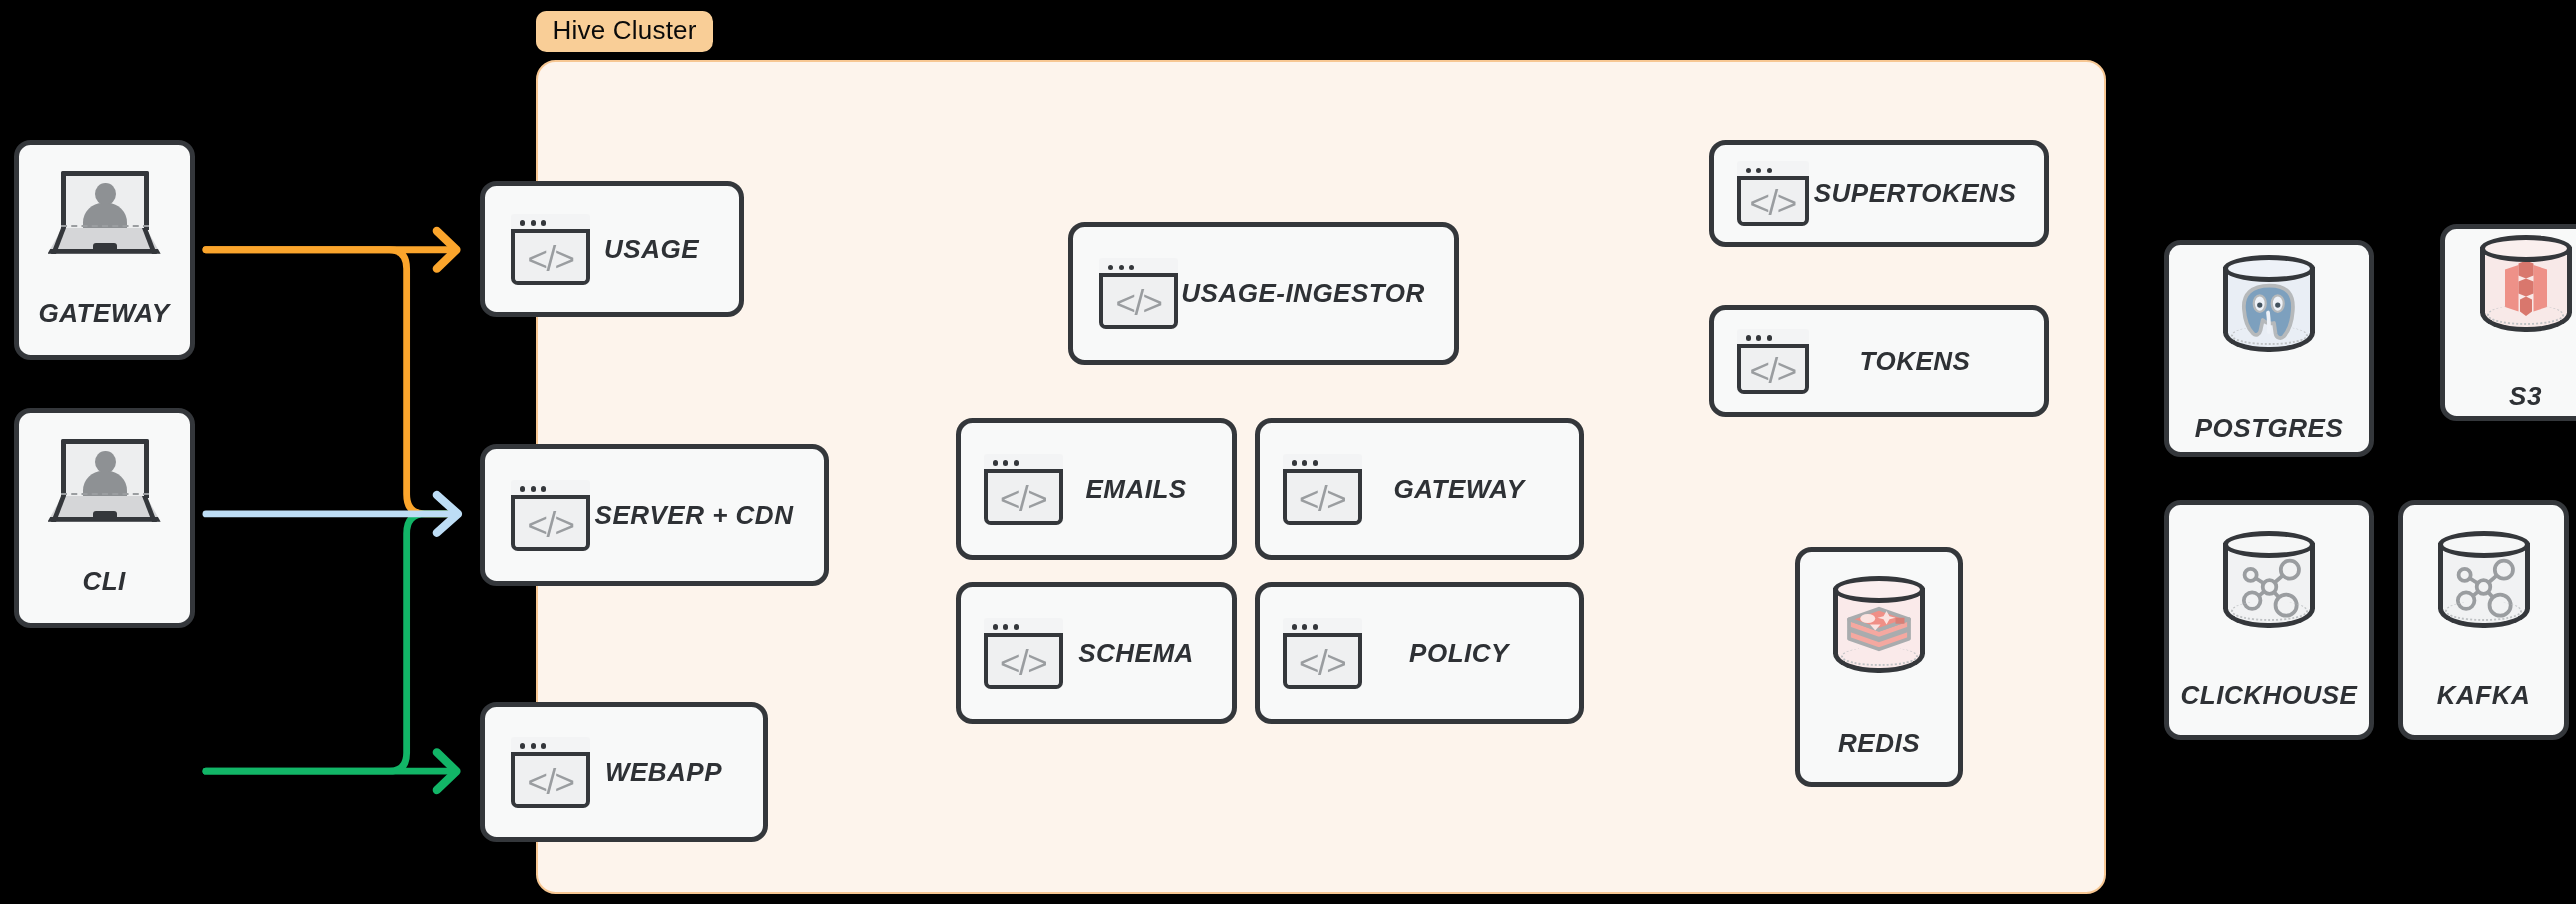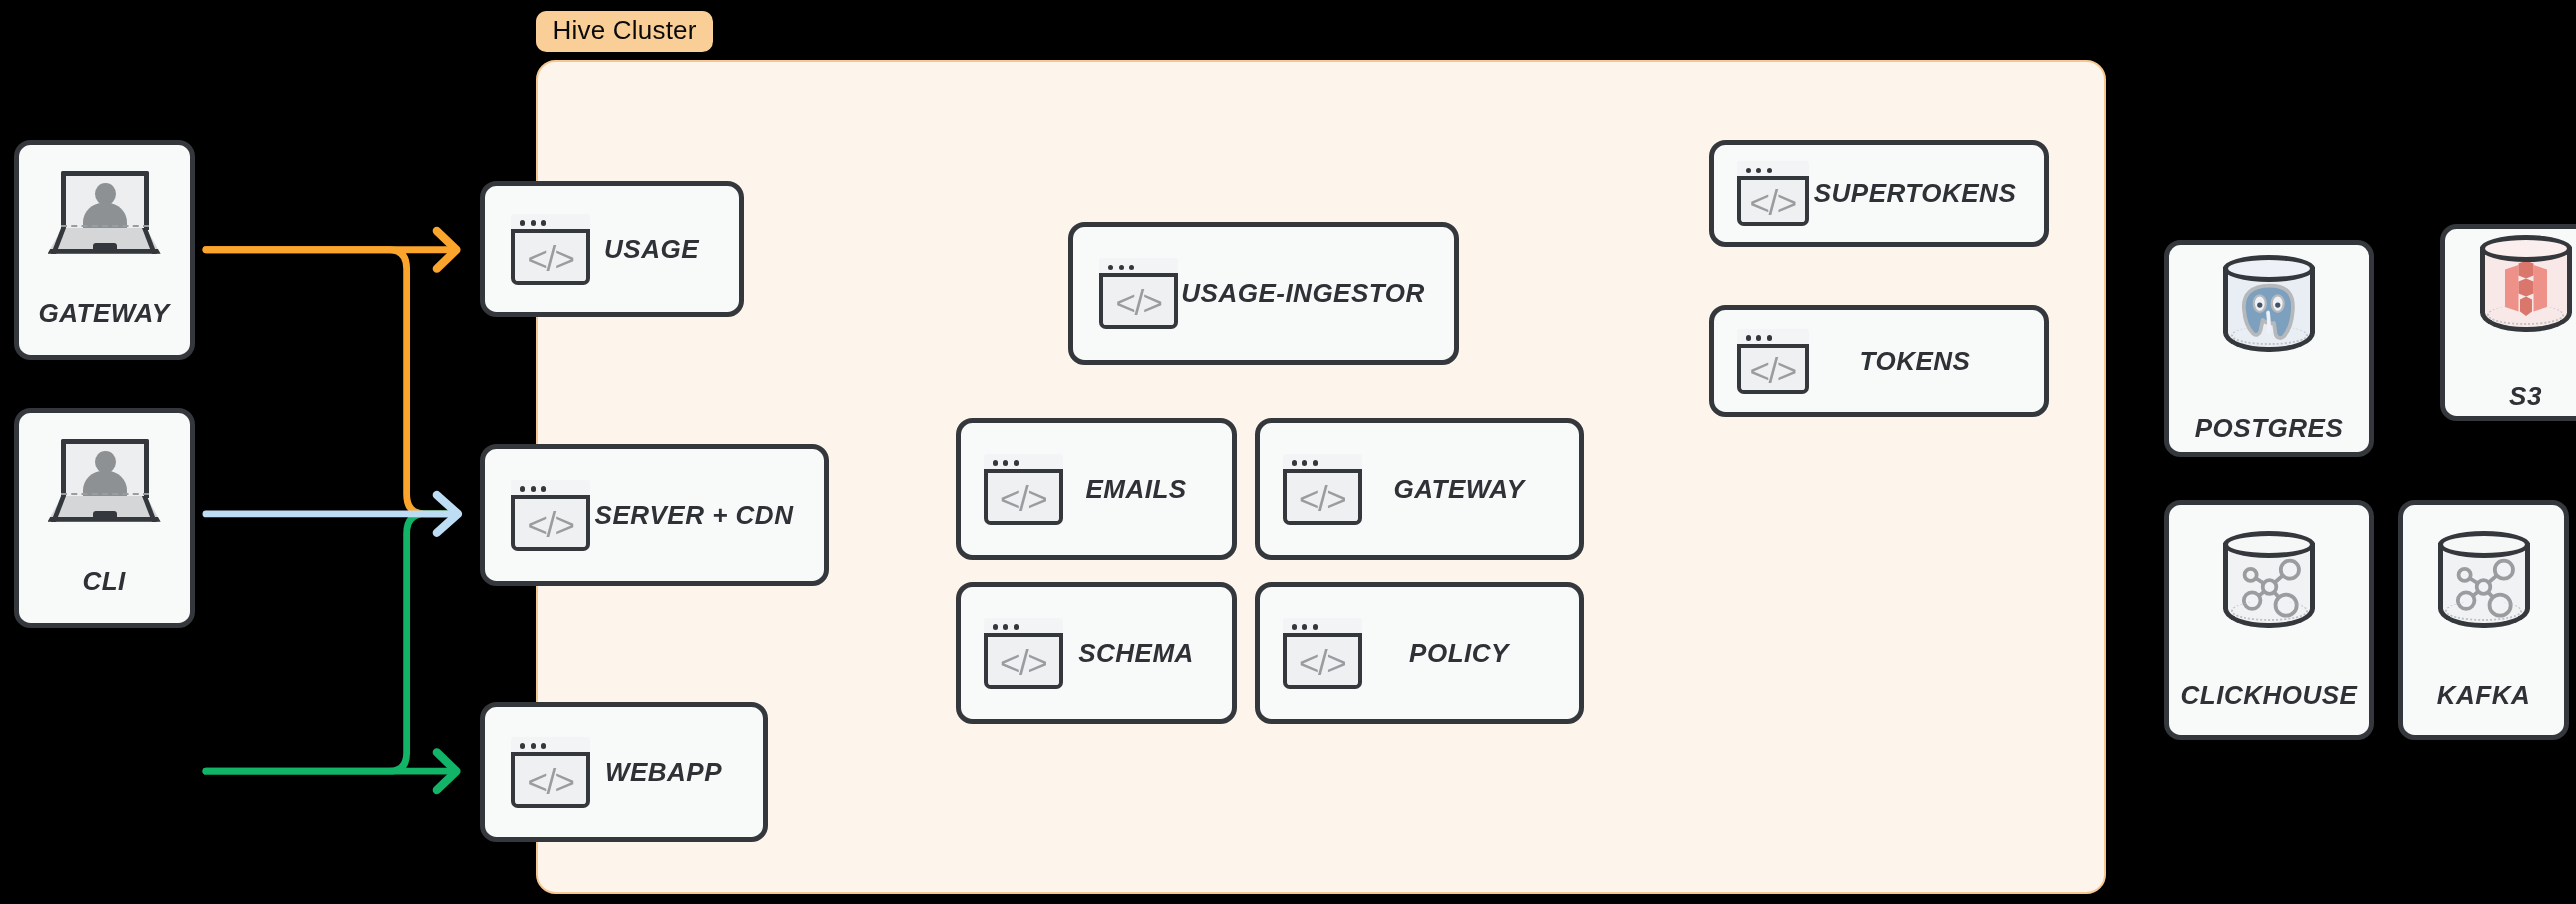--- a/index.html
+++ b/index.html
@@ -297,20 +297,41 @@
       <div class="frame"></div>
         <div class="bar"></div>
       <div class="dot d1"></div>
         <div class="dot d2"></div>
         <div class="dot d3"></div>
       <div class="code">&lt;/&gt;</div>
     </div>
     <div class="lbl">TOKENS</div>
   </div>
 
+  <div class="card vert" style="left:1795px;top:547px;width:168px;height:240px;">
+    <div class="cyl" style="--cylfill:#FAEAEA;--cyltop:#FBEFEF;">
+      <div class="body"></div>
+      <div class="glyph">
+        <svg width="72" height="62" viewBox="0 0 96 82" aria-hidden="true">
+          <g stroke="#A9ACAE" stroke-width="5" stroke-linejoin="round" fill="#F5A8A0">
+            <path d="M48 52 L88 38 L88 50 L48 64 L8 50 L8 38 Z"></path>
+            <path d="M48 38 L88 24 L88 36 L48 50 L8 36 L8 24 Z"></path>
+            <path d="M48 10 L88 24 L48 38 L8 24 Z" fill="#F08F86"></path>
+          </g>
+          <ellipse cx="33" cy="23" rx="10" ry="6" fill="#FBE3E0"></ellipse>
+          <path d="M58 13 l4 7 8 2 -8 2 -4 7 -4 -7 -8 -2 8 -2 z" fill="#FBE3E0"></path>
+          <path d="M36 31 l14 0 -7 8 z" fill="#FBE3E0"></path>
+          <path d="M70 22 l12 0 0 8 -12 0 z" fill="#D97F76"></path>
+        </svg>
+      </div>
+      <div class="top"></div>
+      <div class="botdash"></div>
+    </div>
+    <div class="lbl" style="margin-top:19.6px;">REDIS</div>
+  </div>
 
   <div class="card vert" style="left:2164px;top:240px;width:210px;height:217px;">
     <div class="cyl" style="--cylfill:#E9EEF5;--cyltop:#EEF2F8;">
       <div class="body"></div>
       <div class="glyph">
         <svg width="69" height="60" viewBox="0 0 92 80" aria-hidden="true">
           <g fill="#7DA0BE" stroke="#B6B9BB" stroke-width="5" stroke-linejoin="round">
             <path d="M46 6 C22 6 10 18 12 38 c1 14 6 26 12 32 4 4 9 1 10 -4 l3 -14
                      c4 4 10 5 15 4 l2 14 c1 6 7 8 11 4 6 -7 11 -20 12 -34 C79 18 70 6 46 6 Z"></path>
           </g>

